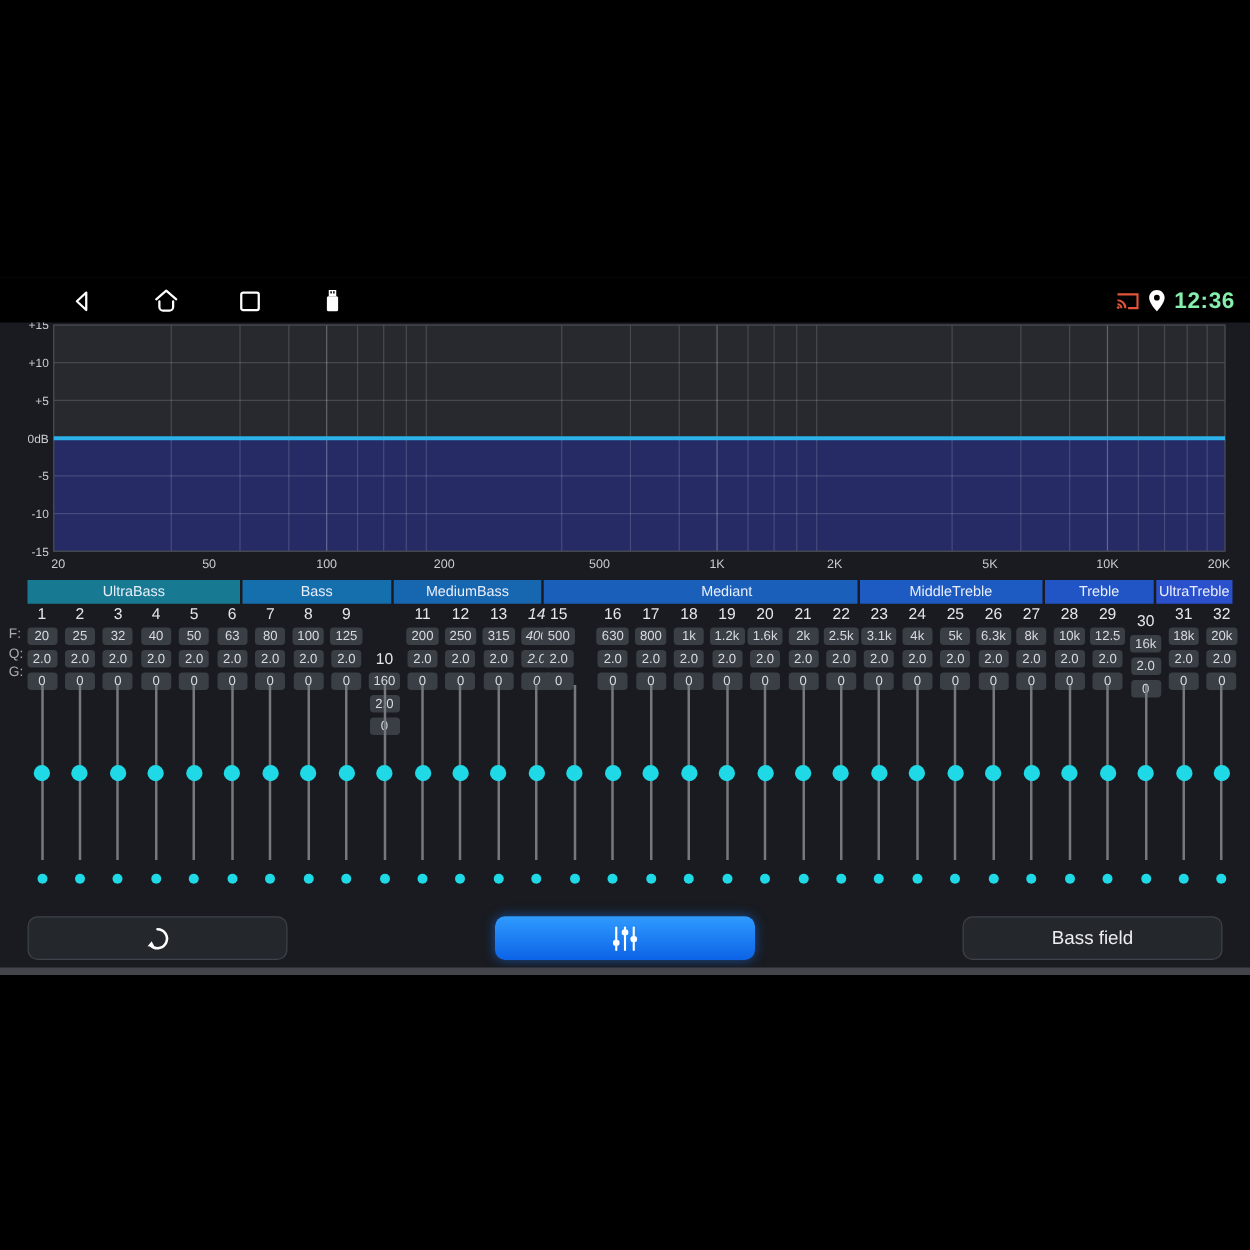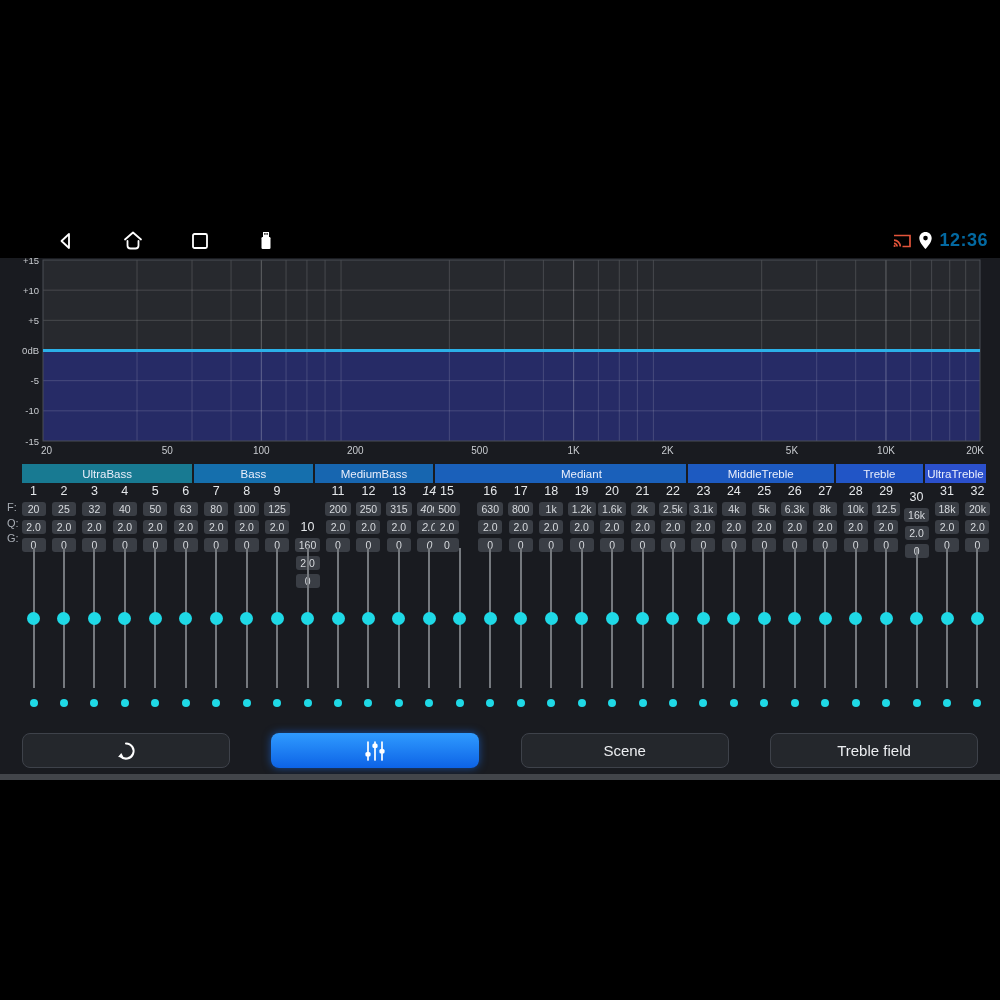--- a/index.html
+++ b/index.html
@@ -3,21 +3,21 @@
 <meta charset="utf-8">
 <style>
   html,body{margin:0;padding:0;background:#000;width:1000px;height:1000px;overflow:hidden;
     font-family:"Liberation Sans","DejaVu Sans",sans-serif;}
   .screen{position:absolute;top:222px;left:0;width:1000px;height:558px;background:#191b20;}
   
   .statusbar{position:absolute;top:0;left:0;width:1000px;height:36px;background:#000;}
   .navbtn{position:absolute;top:7px;width:24px;height:24px;display:flex;align-items:center;justify-content:center;}
   .nav-back{left:54px}.nav-home{left:121px}.nav-recents{left:188px}.nav-usb{left:254px}
   .sb-right{position:absolute;right:12px;top:0;height:36px;display:flex;align-items:center;gap:6px;}
-  .sb-time{color:#0369a1;font-size:18px;font-weight:700;letter-spacing:.5px;}
+  .sb-time{color:#86efac;font-size:18px;font-weight:700;letter-spacing:.5px;}
   
   #eq-graph{position:absolute;top:36px;left:0;}
   
   .bands{position:absolute;top:242px;left:22px;width:964px;height:19px;display:flex;gap:2px;}
   .band{height:19px;display:flex;align-items:center;justify-content:center;
     color:#e9eefb;font-size:11.5px;overflow:hidden;white-space:nowrap;}
   
   .rowlab{position:absolute;left:7px;color:#a8adb4;font-size:11px;width:16px;text-align:left;}
   .chan-col{position:absolute;width:32px;text-align:center;}
   .chan-num{color:#e4e7ea;font-size:12.5px;height:15px;line-height:15px;}
@@ -472,21 +472,18 @@
           <line x1="6" y1="3" x2="6" y2="21"></line>
           <line x1="13" y1="3" x2="13" y2="21"></line>
           <line x1="20" y1="3" x2="20" y2="21"></line>
         </g>
         <rect x="3.4" y="13" width="5.2" height="4.6" rx="1.6" fill="#fff"></rect>
         <rect x="10.4" y="4.5" width="5.2" height="4.6" rx="1.6" fill="#fff"></rect>
         <rect x="17.4" y="10" width="5.2" height="4.6" rx="1.6" fill="#fff"></rect>
       </svg>
     </div>
     <div class="fbtn">
-      <span>Scene</span>
-    </div>
-    <div class="fbtn">
-      <span>Treble field</span>
+      <span>Bass field</span>
     </div>
   </div>
 
   <div class="bottom-strip"></div>
 </div>
 
 </body></html>

